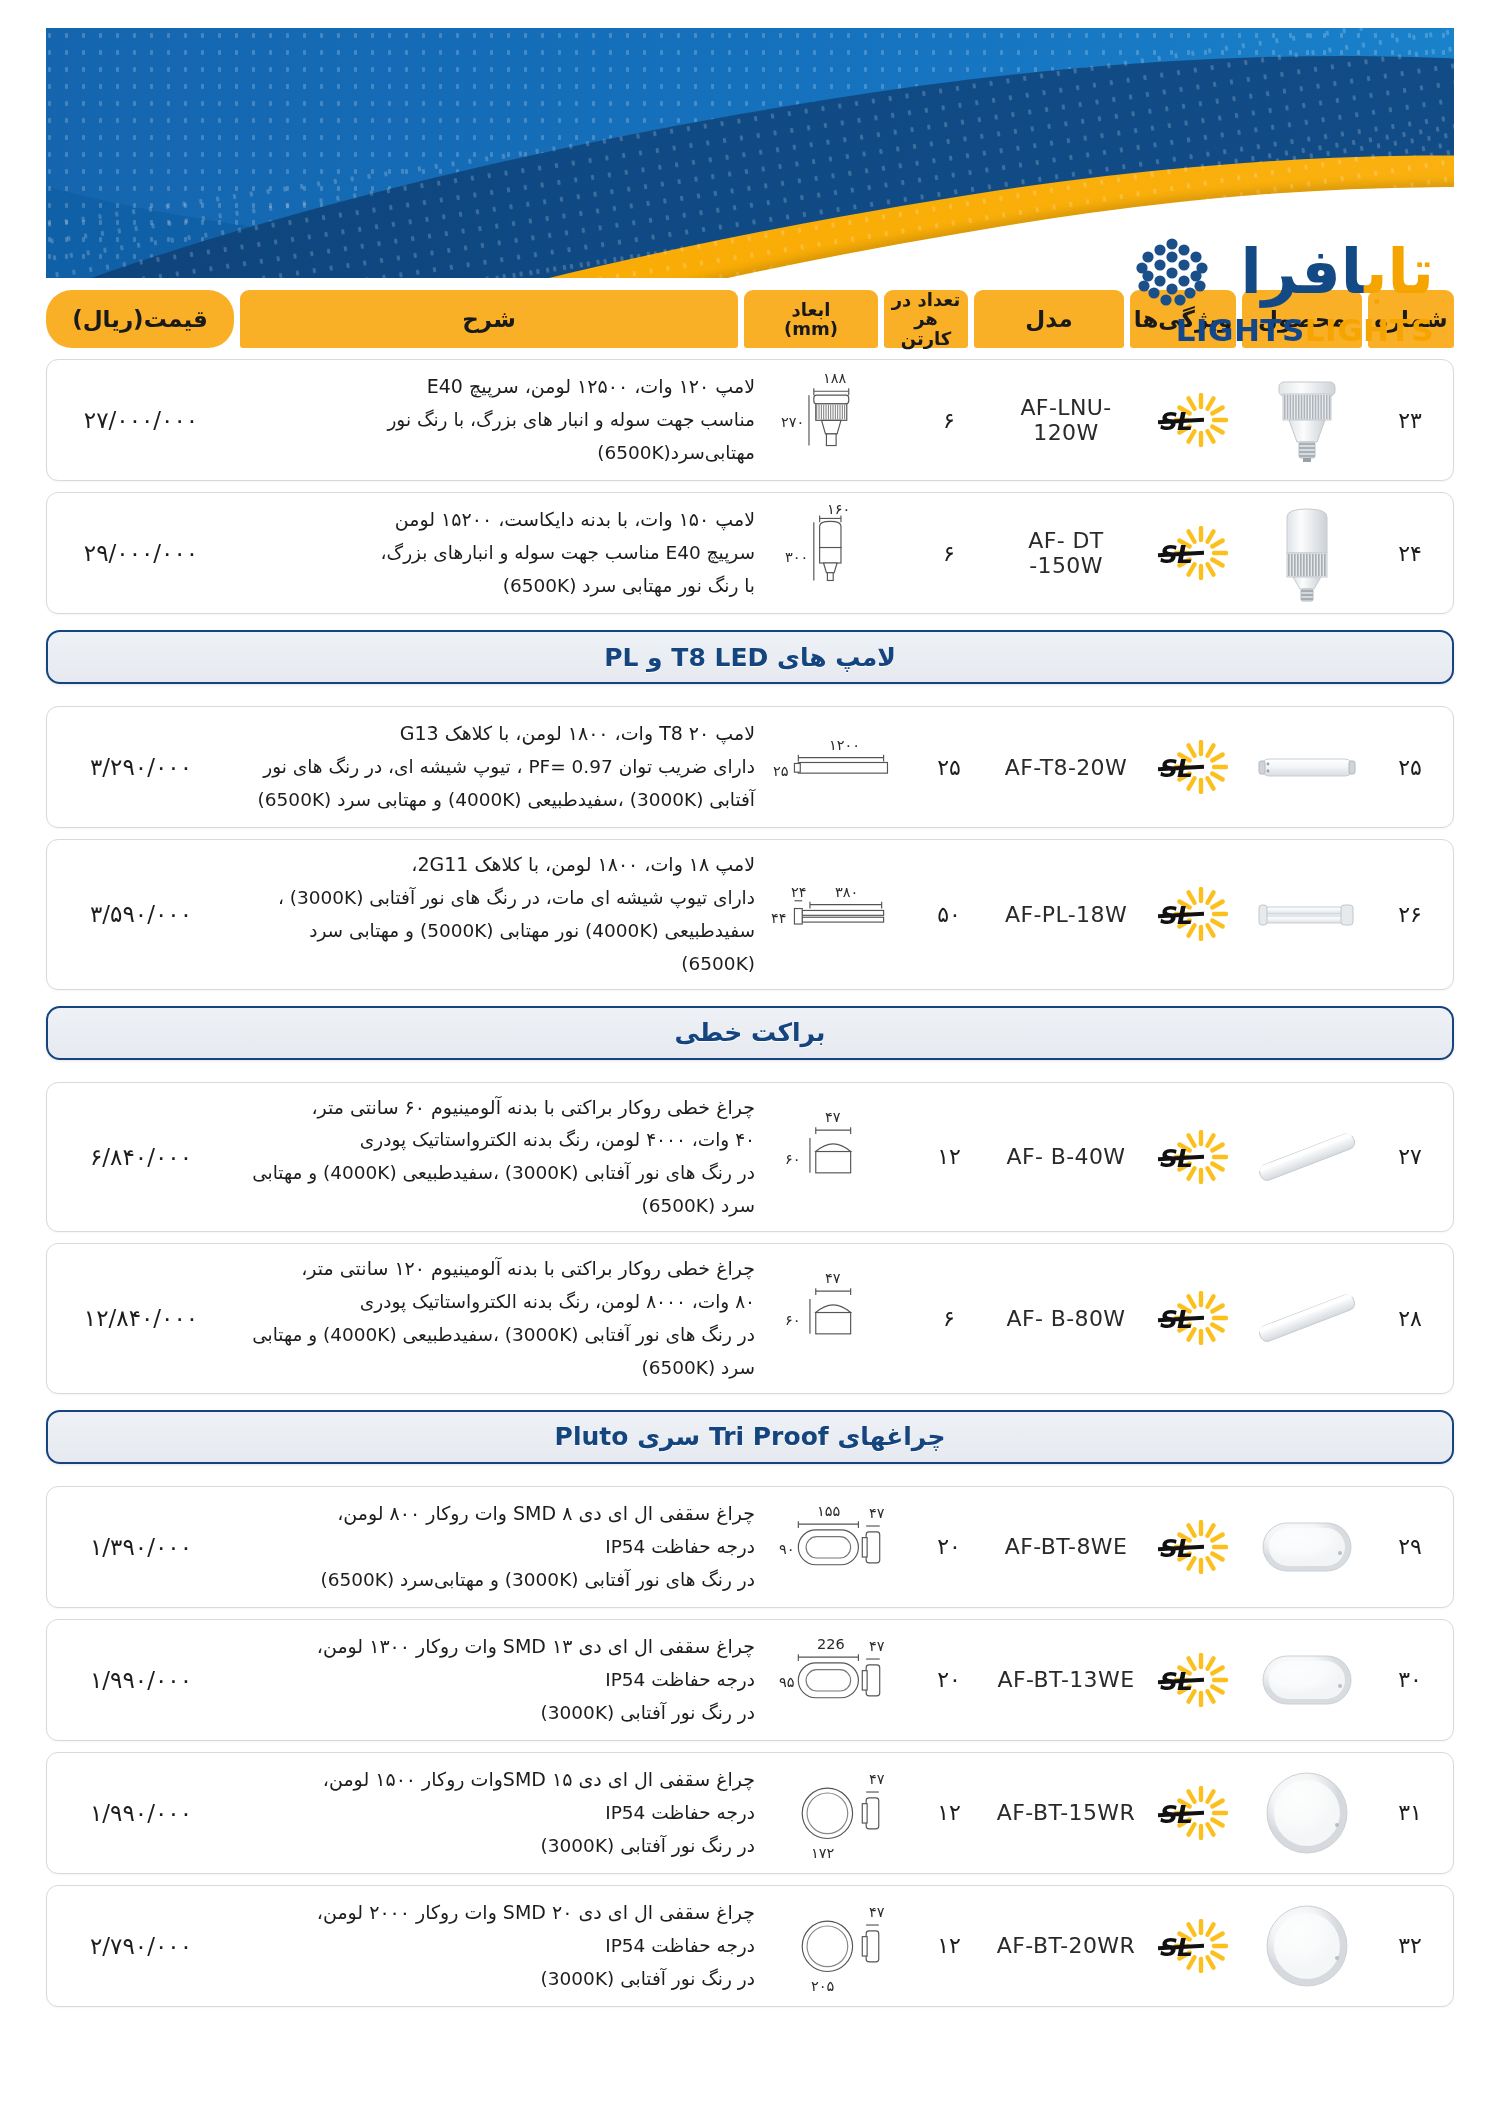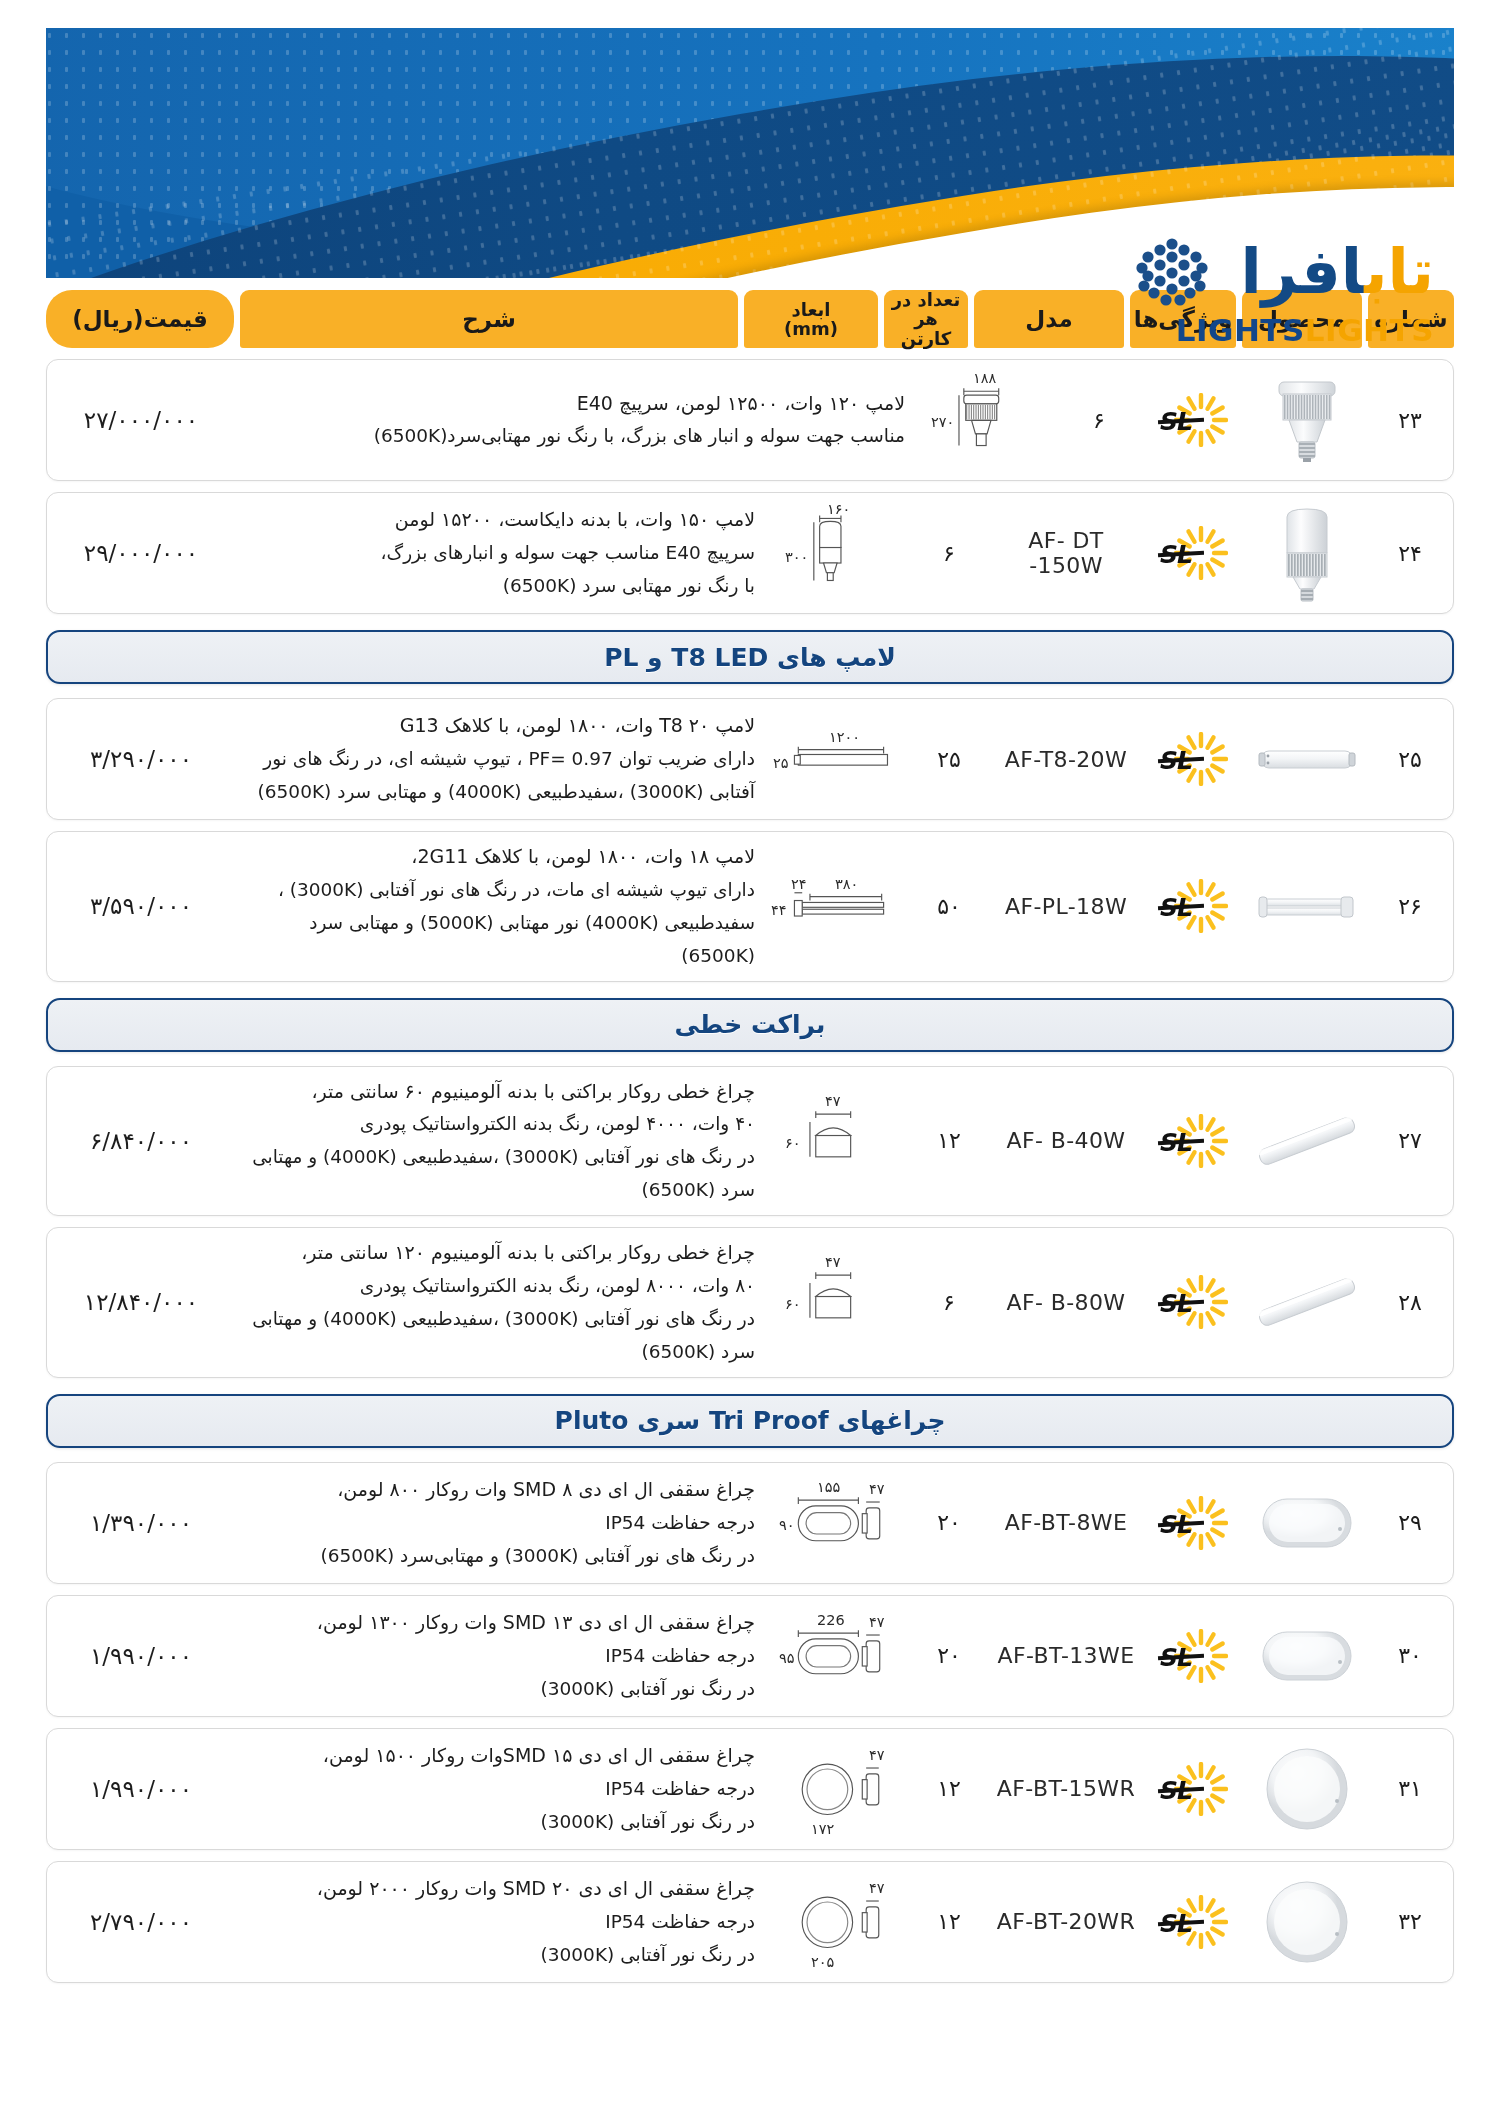--- a/index.html
+++ b/index.html
@@ -179,21 +179,21 @@
   .dim-lbl {
     position: absolute; font-size: 14.5px; color: #2a2a2a; white-space: nowrap;
   }
   .dim-svg { position: absolute; inset: 0; }
 
   
   .prod-img { width: 108px; height: 108px; position: relative; }
 
   
   .section-bar {
-    margin: 16px 0 14px 0;
+    margin: 16px 0 22px 0;
     height: 54px;
     border: 2px solid #15447e;
     border-radius: 14px;
     background: linear-gradient(180deg,#eef1f5 0%, #e6eaf0 100%);
     display: flex; align-items: center; justify-content: center;
     box-shadow: 0 1px 3px rgba(0,0,0,0.10);
   }
   .section-bar span {
     font-size: 25px; font-weight: bold; color: #14457f; direction: rtl;
     text-shadow: 0 1px 0 rgba(255,255,255,0.9);
@@ -325,20 +325,23 @@
                 <line x1="14" y1="27" x2="2" y2="27.000000000000004" stroke="#fbc01e" stroke-width="4.4" stroke-linecap="round"></line>
                 <line x1="15.741669750802298" y1="20.5" x2="5.349364905389034" y2="14.499999999999996" stroke="#fbc01e" stroke-width="4.4" stroke-linecap="round"></line>
                 <line x1="20.499999999999993" y1="15.741669750802302" x2="14.49999999999999" y2="5.3493649053890415" stroke="#fbc01e" stroke-width="4.4" stroke-linecap="round"></line>
                 <line x1="26.999999999999996" y1="14" x2="26.999999999999996" y2="2" stroke="#fbc01e" stroke-width="4.4" stroke-linecap="round"></line>
                 <line x1="33.5" y1="15.741669750802298" x2="39.5" y2="5.349364905389034" stroke="#fbc01e" stroke-width="4.4" stroke-linecap="round"></line>
                 <line x1="38.2583302491977" y1="20.499999999999993" x2="48.65063509461096" y2="14.49999999999999" stroke="#fbc01e" stroke-width="4.4" stroke-linecap="round"></line>
               </svg>
     <div class="sl-text">SL<span class="strike"></span></div>
   </div>
           </div>
+      <div class="cell c-model">
+            <span class="model-txt">AF-LNU-120W</span>
+          </div>
       <div class="cell c-qty">
             <span class="qty-txt">۶</span>
           </div>
       <div class="cell c-dim">
             <div class="dim-box">
     <svg class="dim-svg" viewBox="0 0 130 104" fill="none" stroke-width="1.2">
                 <rect x="38" y="28" width="36" height="9" rx="3" fill="#fff" stroke="#555"></rect>
             <rect x="40" y="37" width="32" height="17" fill="#fff" stroke="#555"></rect>
             <line x1="41" y1="38" x2="41" y2="53" stroke="#777" stroke-width="1"></line>
                 <line x1="43.4" y1="38" x2="43.4" y2="53" stroke="#777" stroke-width="1"></line>

